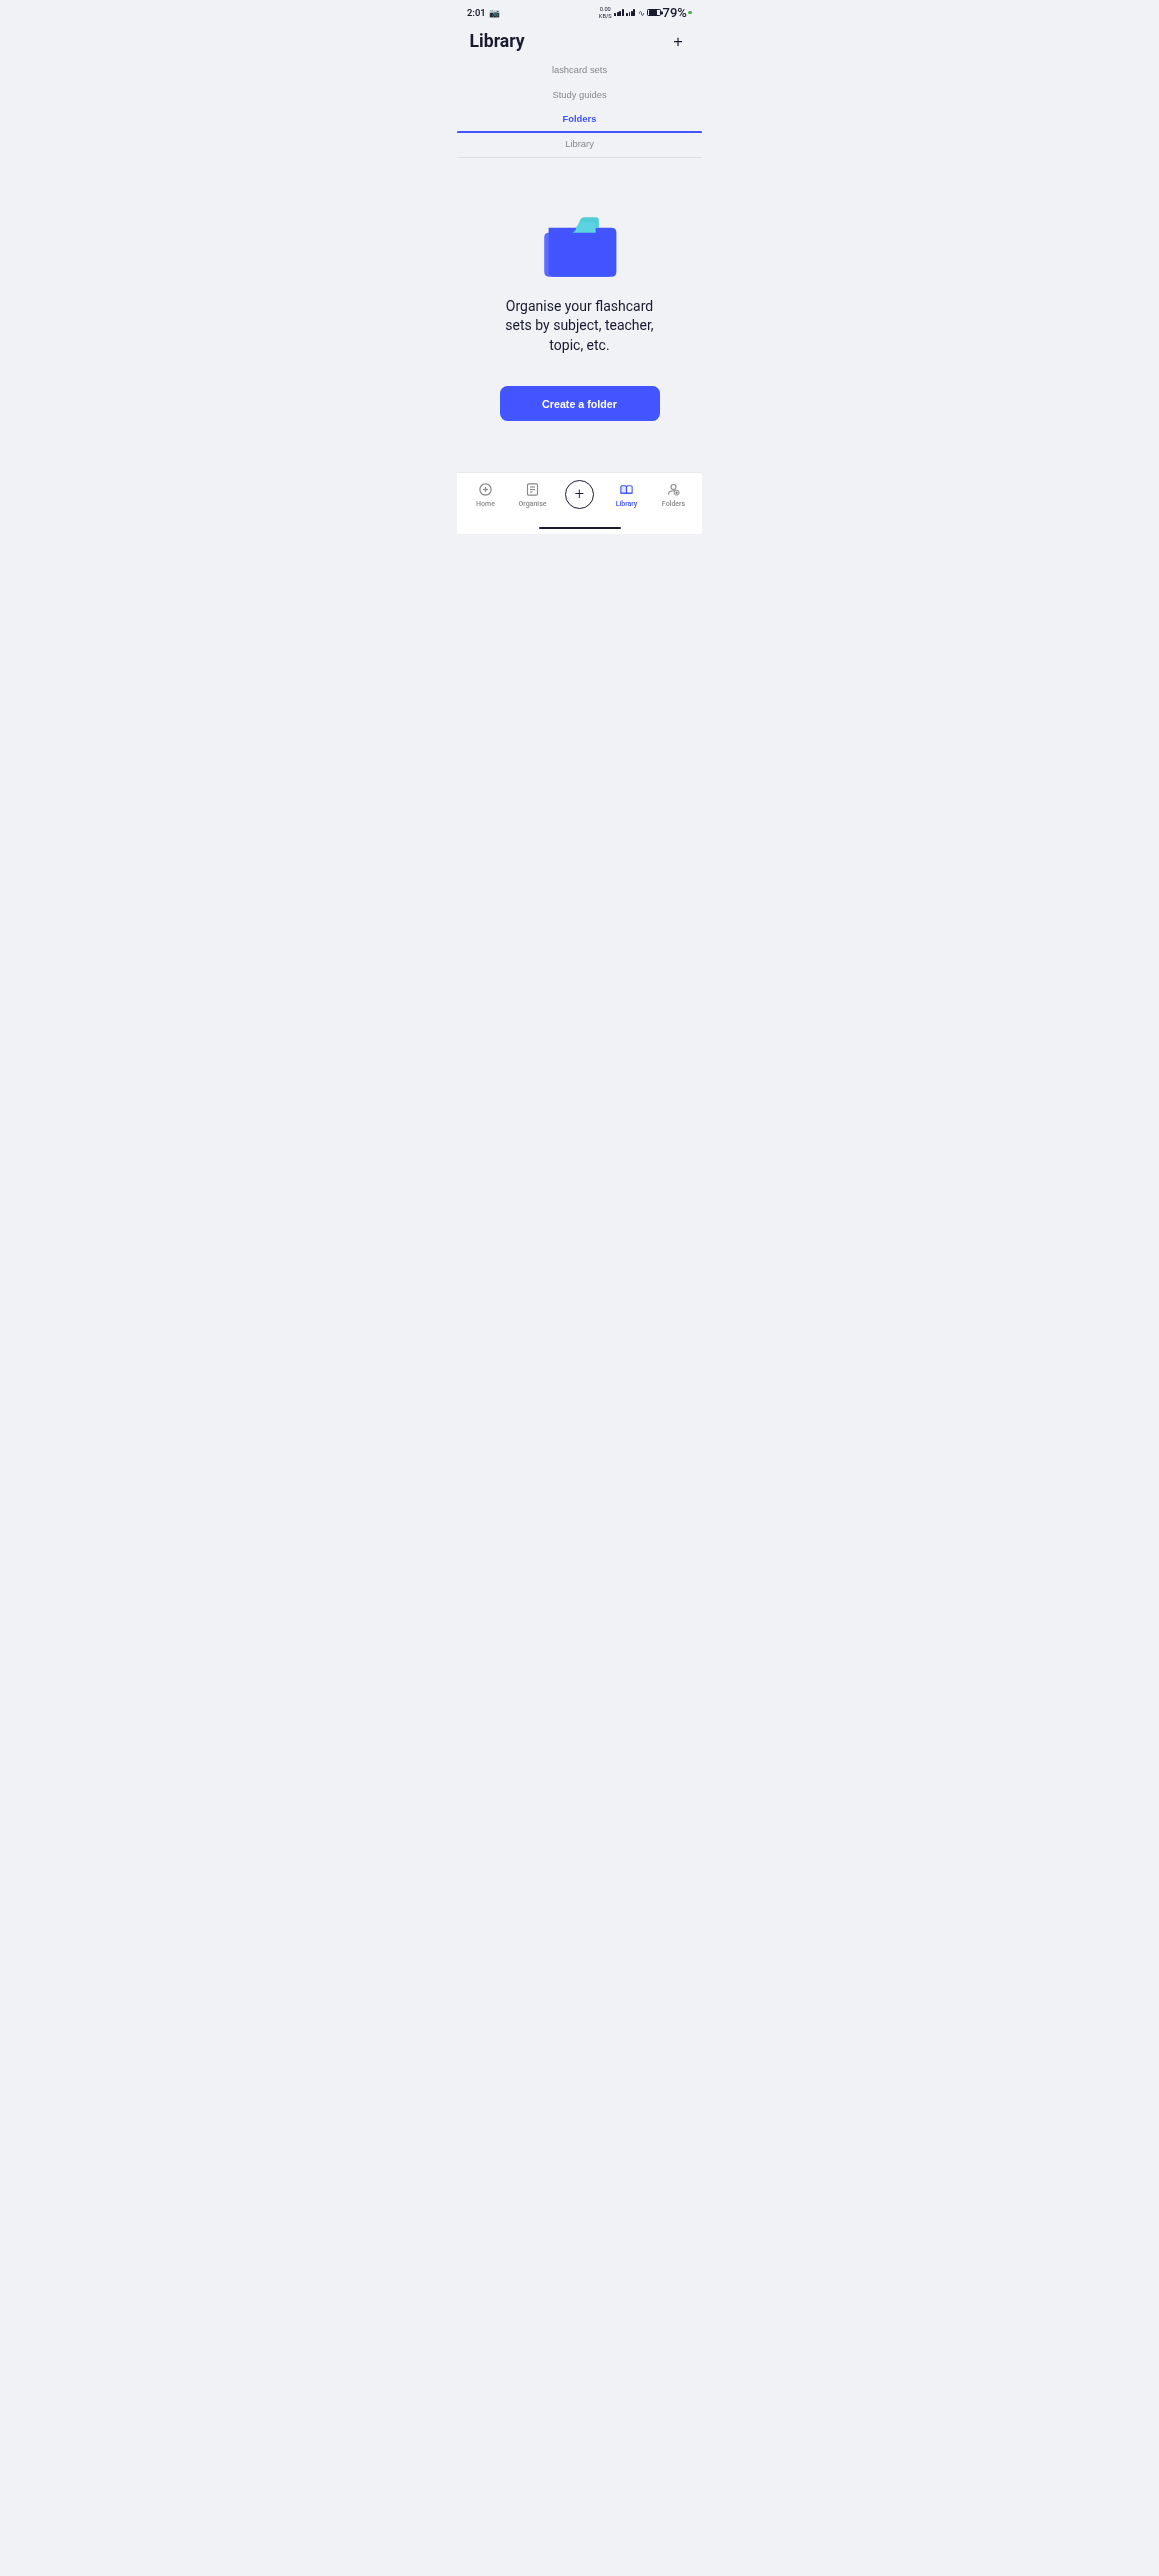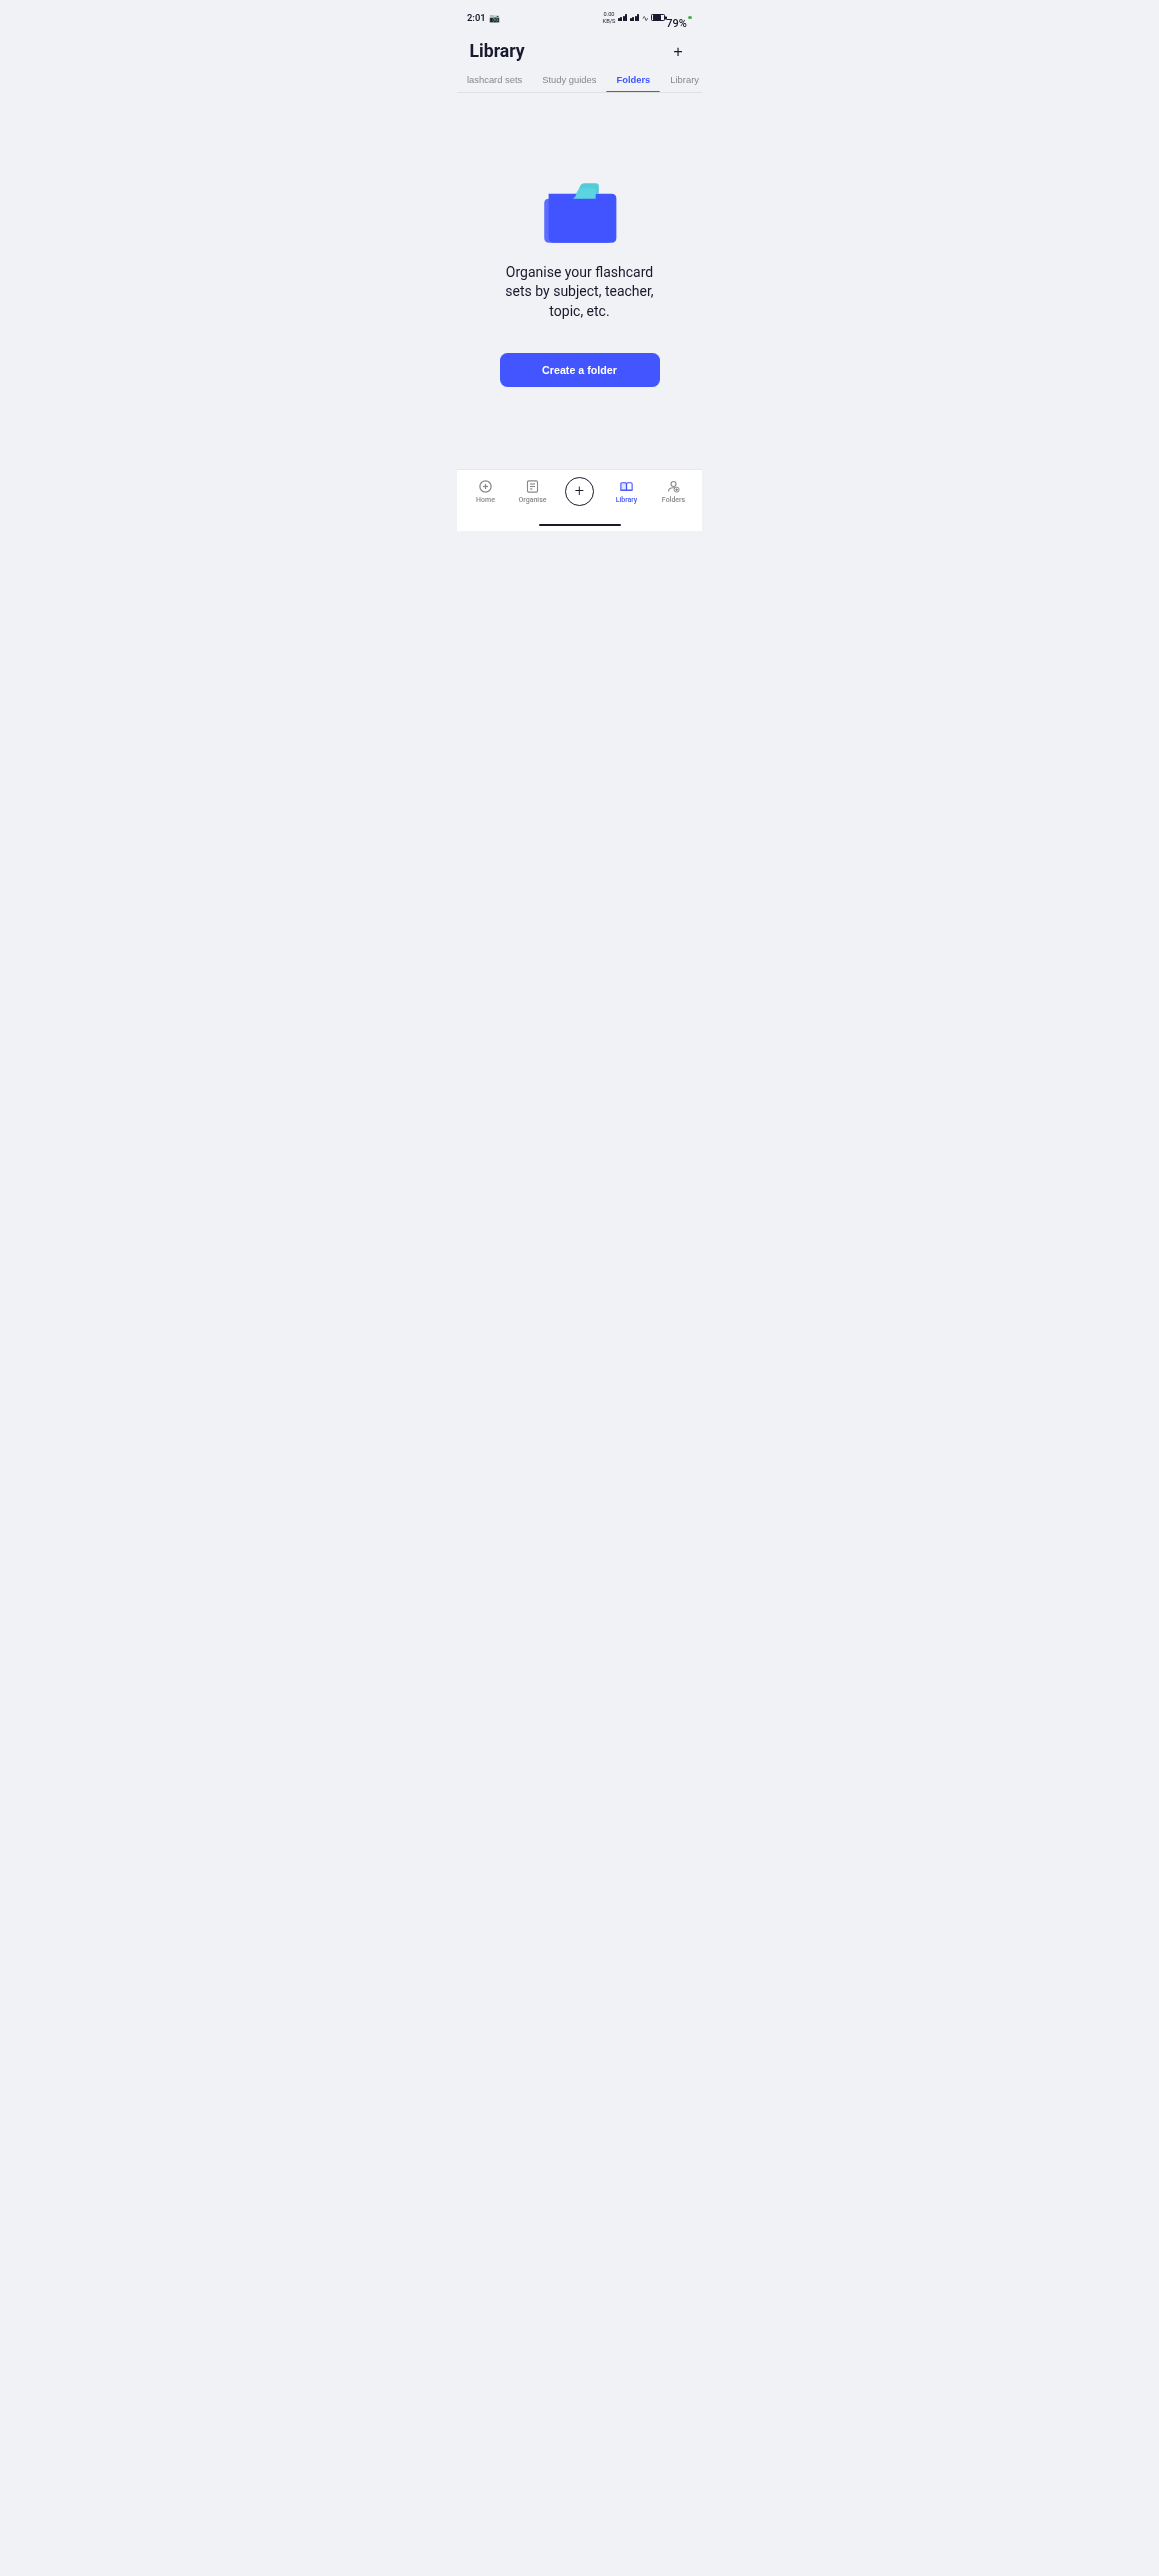--- a/index.html
+++ b/index.html
@@ -103,24 +103,23 @@
     }
 
     .battery-fill {
       height: 100%;
       width: 79%;
       background: #1a1a2e;
       border-radius: 0.6px;
     }
 
     .battery-percent {
-      font-size: 11px;
+      font-size: 13px;
       font-weight: 500;
       color: #1a1a2e;
-      margin-top: 12px;
     }
 
     .green-dot {
       width: 3.8px;
       height: 3.8px;
       background: #4caf50;
       border-radius: 50%;
     }
 
     
@@ -156,20 +155,21 @@
       line-height: 1;
     }
 
     
     .tabs-container {
       display: flex;
       background: #f0f2f5;
       border-bottom: 0.6px solid #e0e0e0;
       overflow-x: auto;
       scrollbar-width: none;
+      flex-direction: column;
     }
 
     .tabs-container::-webkit-scrollbar {
       display: none;
     }
 
     .tab {
       padding: 6.3px 10px 7.5px;
       font-size: 9.4px;
       font-weight: 500;

